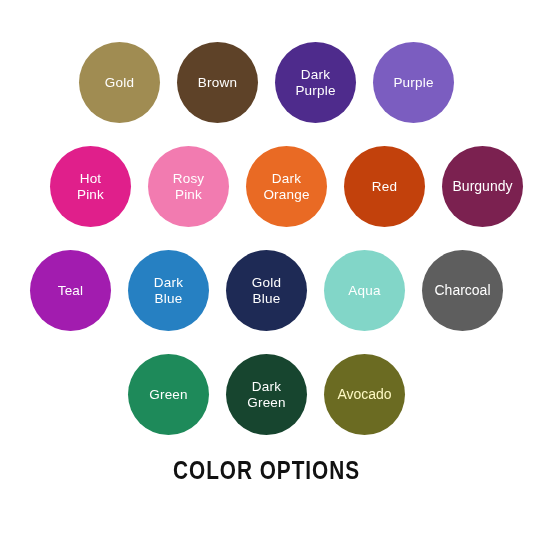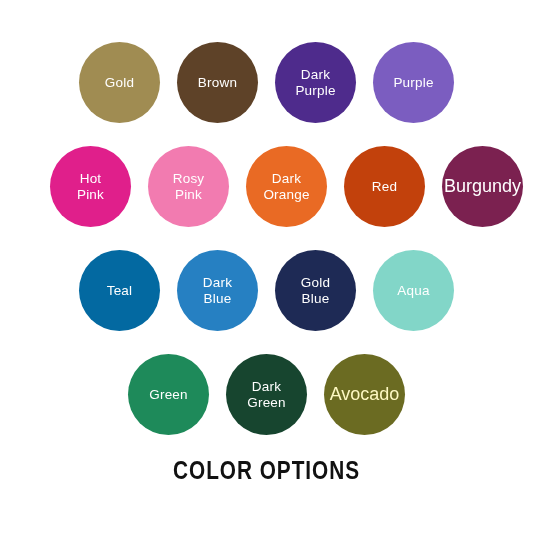--- a/index.html
+++ b/index.html
@@ -56,21 +56,21 @@
     font-size: 13.5px;
     line-height: 15.5px;
     letter-spacing: 0.2px;
     text-align: center;
     font-weight: 400;
     padding: 0 3px;
     white-space: pre-line;
     user-select: none;
   }
   .swatch-label.small {
-    font-size: 18px;
+    font-size: 14px;
     letter-spacing: 0px;
   }
 
   .title {
     position: absolute;
     left: 0;
     top: 455px;
     width: 533px;
     text-align: center;
     font-family: "Liberation Sans Narrow", "Liberation Sans", sans-serif;
@@ -121,33 +121,36 @@
       </div>
       <div class="swatch" style="background-color: #c2410c;">
         <span class="swatch-label" style="color: rgb(255, 255, 255);">Red</span>
       </div>
       <div class="swatch" style="background-color: rgb(123, 33, 80);">
         <span class="swatch-label small" style="color: rgb(255, 255, 255);">Burgundy</span>
       </div>
     </div>
 
     <div class="swatch-row r3">
-      <div class="swatch" style="background-color: #0369a1;">
+      <div class="swatch" style="background-color: #a21caf;">
         <span class="swatch-label" style="color: rgb(255, 255, 255);">Teal</span>
       </div>
       <div class="swatch" style="background-color: rgb(38, 128, 194);">
         <span class="swatch-label" style="color: rgb(255, 255, 255);">Dark
 Blue</span>
       </div>
       <div class="swatch" style="background-color: rgb(30, 42, 85);">
         <span class="swatch-label" style="color: rgb(255, 255, 255);">Gold
 Blue</span>
       </div>
       <div class="swatch" style="background-color: rgb(130, 214, 200); align-items: center;">
         <span class="swatch-label" style="color: rgb(255, 255, 255);">Aqua</span>
+      </div>
+      <div class="swatch" style="background-color: rgb(94, 94, 94);">
+        <span class="swatch-label small" style="color: rgb(255, 255, 255);">Charcoal</span>
       </div>
     </div>
 
     <div class="swatch-row r4">
       <div class="swatch" style="background-color: rgb(30, 138, 90);">
         <span class="swatch-label" style="color: rgb(255, 255, 255);">Green</span>
       </div>
       <div class="swatch" style="background-color: rgb(23, 69, 47);">
         <span class="swatch-label" style="color: rgb(255, 255, 255);">Dark
 Green</span>

